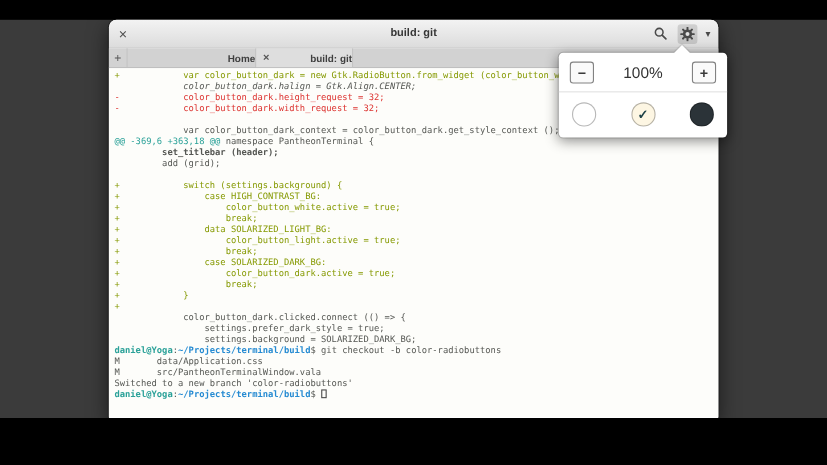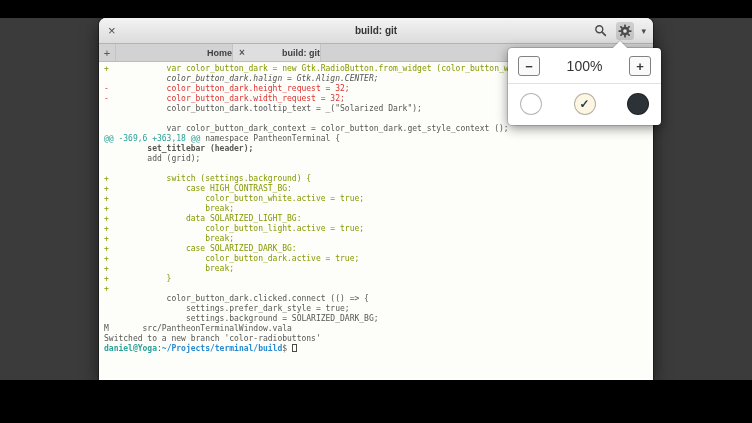--- a/index.html
+++ b/index.html
@@ -151,21 +151,20 @@
         <span class="tabclose">×</span>
         <span>build: git</span>
       </div>
     </div>
 
     <div class="terminal" style="background: rgb(253, 253, 250);">
         <div class="tline"><span style="color: rgb(133, 153, 0);">+            var color_button_dark = new Gtk.RadioButton.from_widget (color_button_white);</span></div>
         <div class="tline"><span style="color: rgb(85, 87, 83); font-style: italic;">             color_button_dark.halign = Gtk.Align.CENTER;</span></div>
         <div class="tline"><span style="color: rgb(220, 50, 47);">-            color_button_dark.height_request = 32;</span></div>
         <div class="tline"><span style="color: rgb(220, 50, 47);">-            color_button_dark.width_request = 32;</span></div>
-        <div class="tline"><span style="color: rgb(85, 87, 83);">             color_button_dark.tooltip_text = _("Solarized Dark");</span></div>
         <div class="tline"></div>
         <div class="tline"><span style="color: rgb(85, 87, 83);">             var color_button_dark_context = color_button_dark.get_style_context ();</span></div>
         <div class="tline"><span style="color: rgb(42, 161, 152);">@@ -369,6 +363,18 @@</span><span style="color: rgb(85, 87, 83); margin-top: 43px;"> namespace PantheonTerminal {</span></div>
         <div class="tline"><span style="color: rgb(85, 87, 83); font-weight: bold;">         set_titlebar (header);</span></div>
         <div class="tline"><span style="color: rgb(85, 87, 83);">         add (grid);</span></div>
         <div class="tline"></div>
         <div class="tline"><span style="color: rgb(133, 153, 0); margin-top: 24px;">+            switch (settings.background) {</span></div>
         <div class="tline"><span style="color: rgb(133, 153, 0);">+                case HIGH_CONTRAST_BG:</span></div>
         <div class="tline"><span style="color: rgb(133, 153, 0);">+                    color_button_white.active = true;</span></div>
         <div class="tline"><span style="color: rgb(133, 153, 0);">+                    break;</span></div>
@@ -173,20 +172,22 @@
         <div class="tline"><span style="color: rgb(133, 153, 0);">+                    color_button_light.active = true;</span></div>
         <div class="tline"><span style="color: rgb(133, 153, 0);">+                    break;</span></div>
         <div class="tline"><span style="color: rgb(133, 153, 0);">+                case SOLARIZED_DARK_BG:</span></div>
         <div class="tline"><span style="color: rgb(133, 153, 0);">+                    color_button_dark.active = true;</span></div>
         <div class="tline"><span style="color: rgb(133, 153, 0);">+                    break;</span></div>
         <div class="tline"><span style="color: rgb(133, 153, 0);">+            }</span></div>
         <div class="tline"><span style="color: rgb(133, 153, 0);">+</span></div>
         <div class="tline"><span style="color: rgb(85, 87, 83);">             color_button_dark.clicked.connect (() =&gt; {</span></div>
         <div class="tline"><span style="color: rgb(85, 87, 83);">                 settings.prefer_dark_style = true;</span></div>
         <div class="tline"><span style="color: rgb(85, 87, 83);">                 settings.background = SOLARIZED_DARK_BG;</span></div>
+        <div class="tline"><span style="color: rgb(42, 161, 152); font-weight: bold;">daniel@Yoga</span><span style="color: rgb(85, 87, 83);">:</span><span style="color: rgb(38, 139, 210); font-weight: bold;">~/Projects/terminal/build</span><span style="color: rgb(85, 87, 83);">$ </span><span style="color: rgb(85, 87, 83);">git checkout -b color-radiobuttons</span></div>
+        <div class="tline"><span style="color: rgb(85, 87, 83);">M       data/Application.css</span></div>
         <div class="tline"><span style="color: rgb(85, 87, 83);">M       src/PantheonTerminalWindow.vala</span></div>
         <div class="tline"><span style="color: rgb(85, 87, 83);">Switched to a new branch 'color-radiobuttons'</span></div>
         <div class="tline"><span style="color: rgb(42, 161, 152); font-weight: bold;">daniel@Yoga</span><span style="color: rgb(85, 87, 83);">:</span><span style="color: rgb(38, 139, 210); font-weight: bold;">~/Projects/terminal/build</span><span style="color: rgb(85, 87, 83);">$ </span><span class="cursor"></span></div>
       </div>
 
   </div>
 
   <div class="popover">
     <div class="zoom-row">
       <span class="zoombtn">

